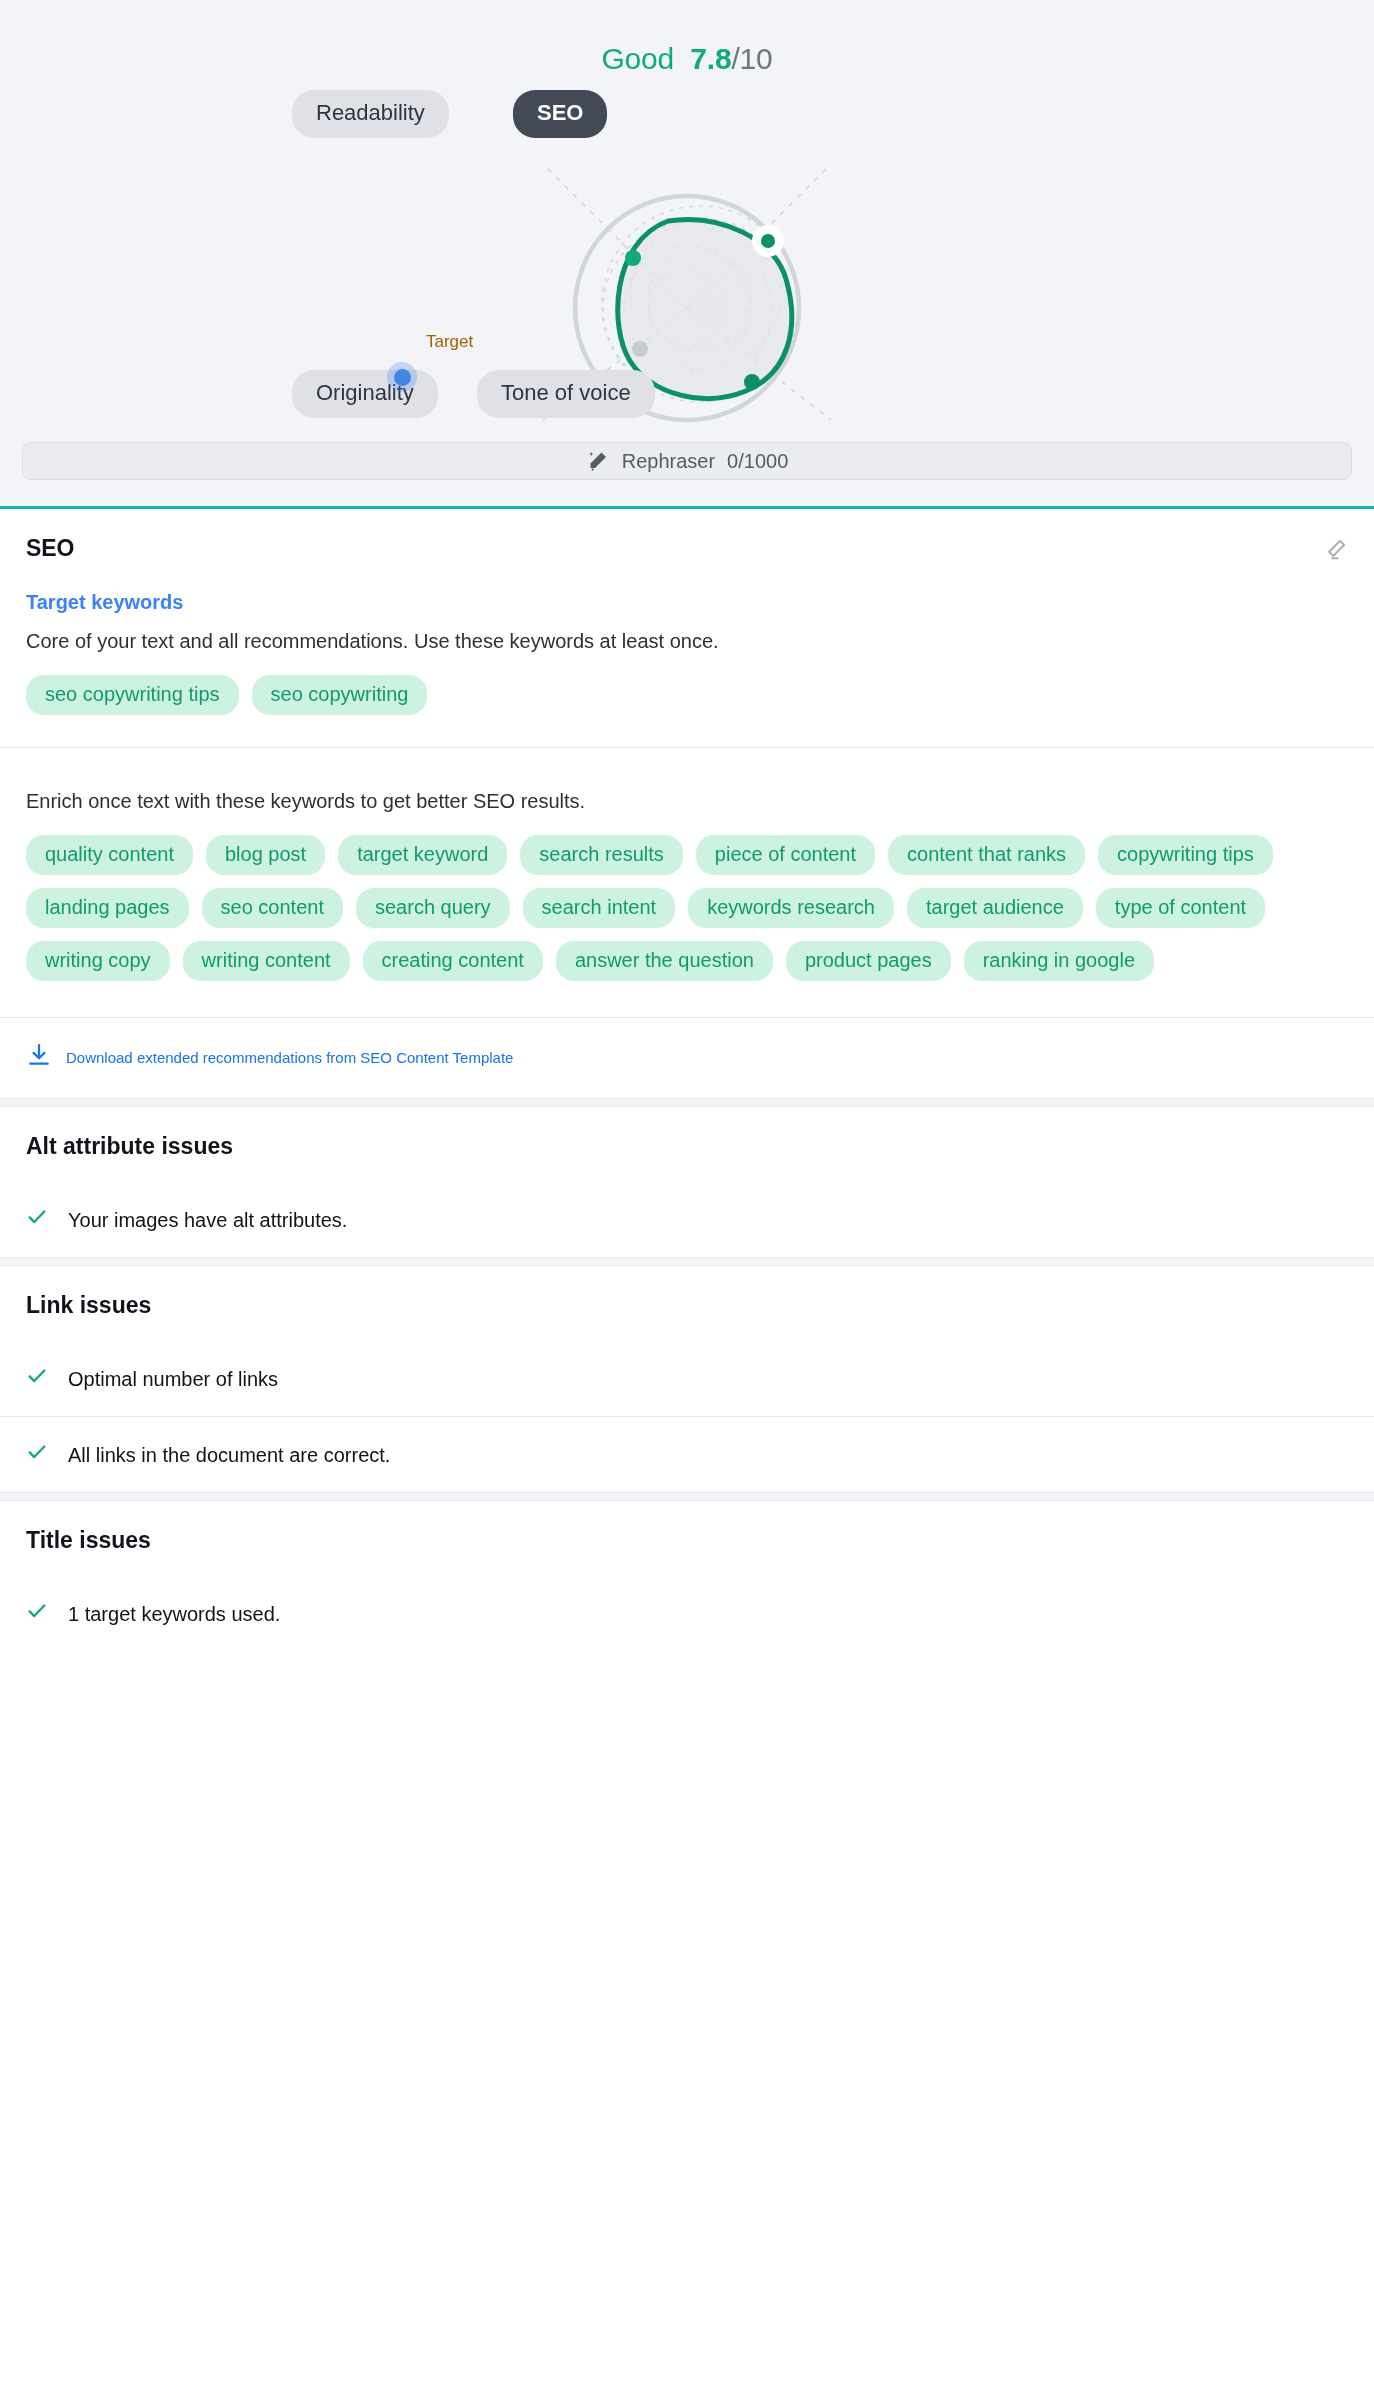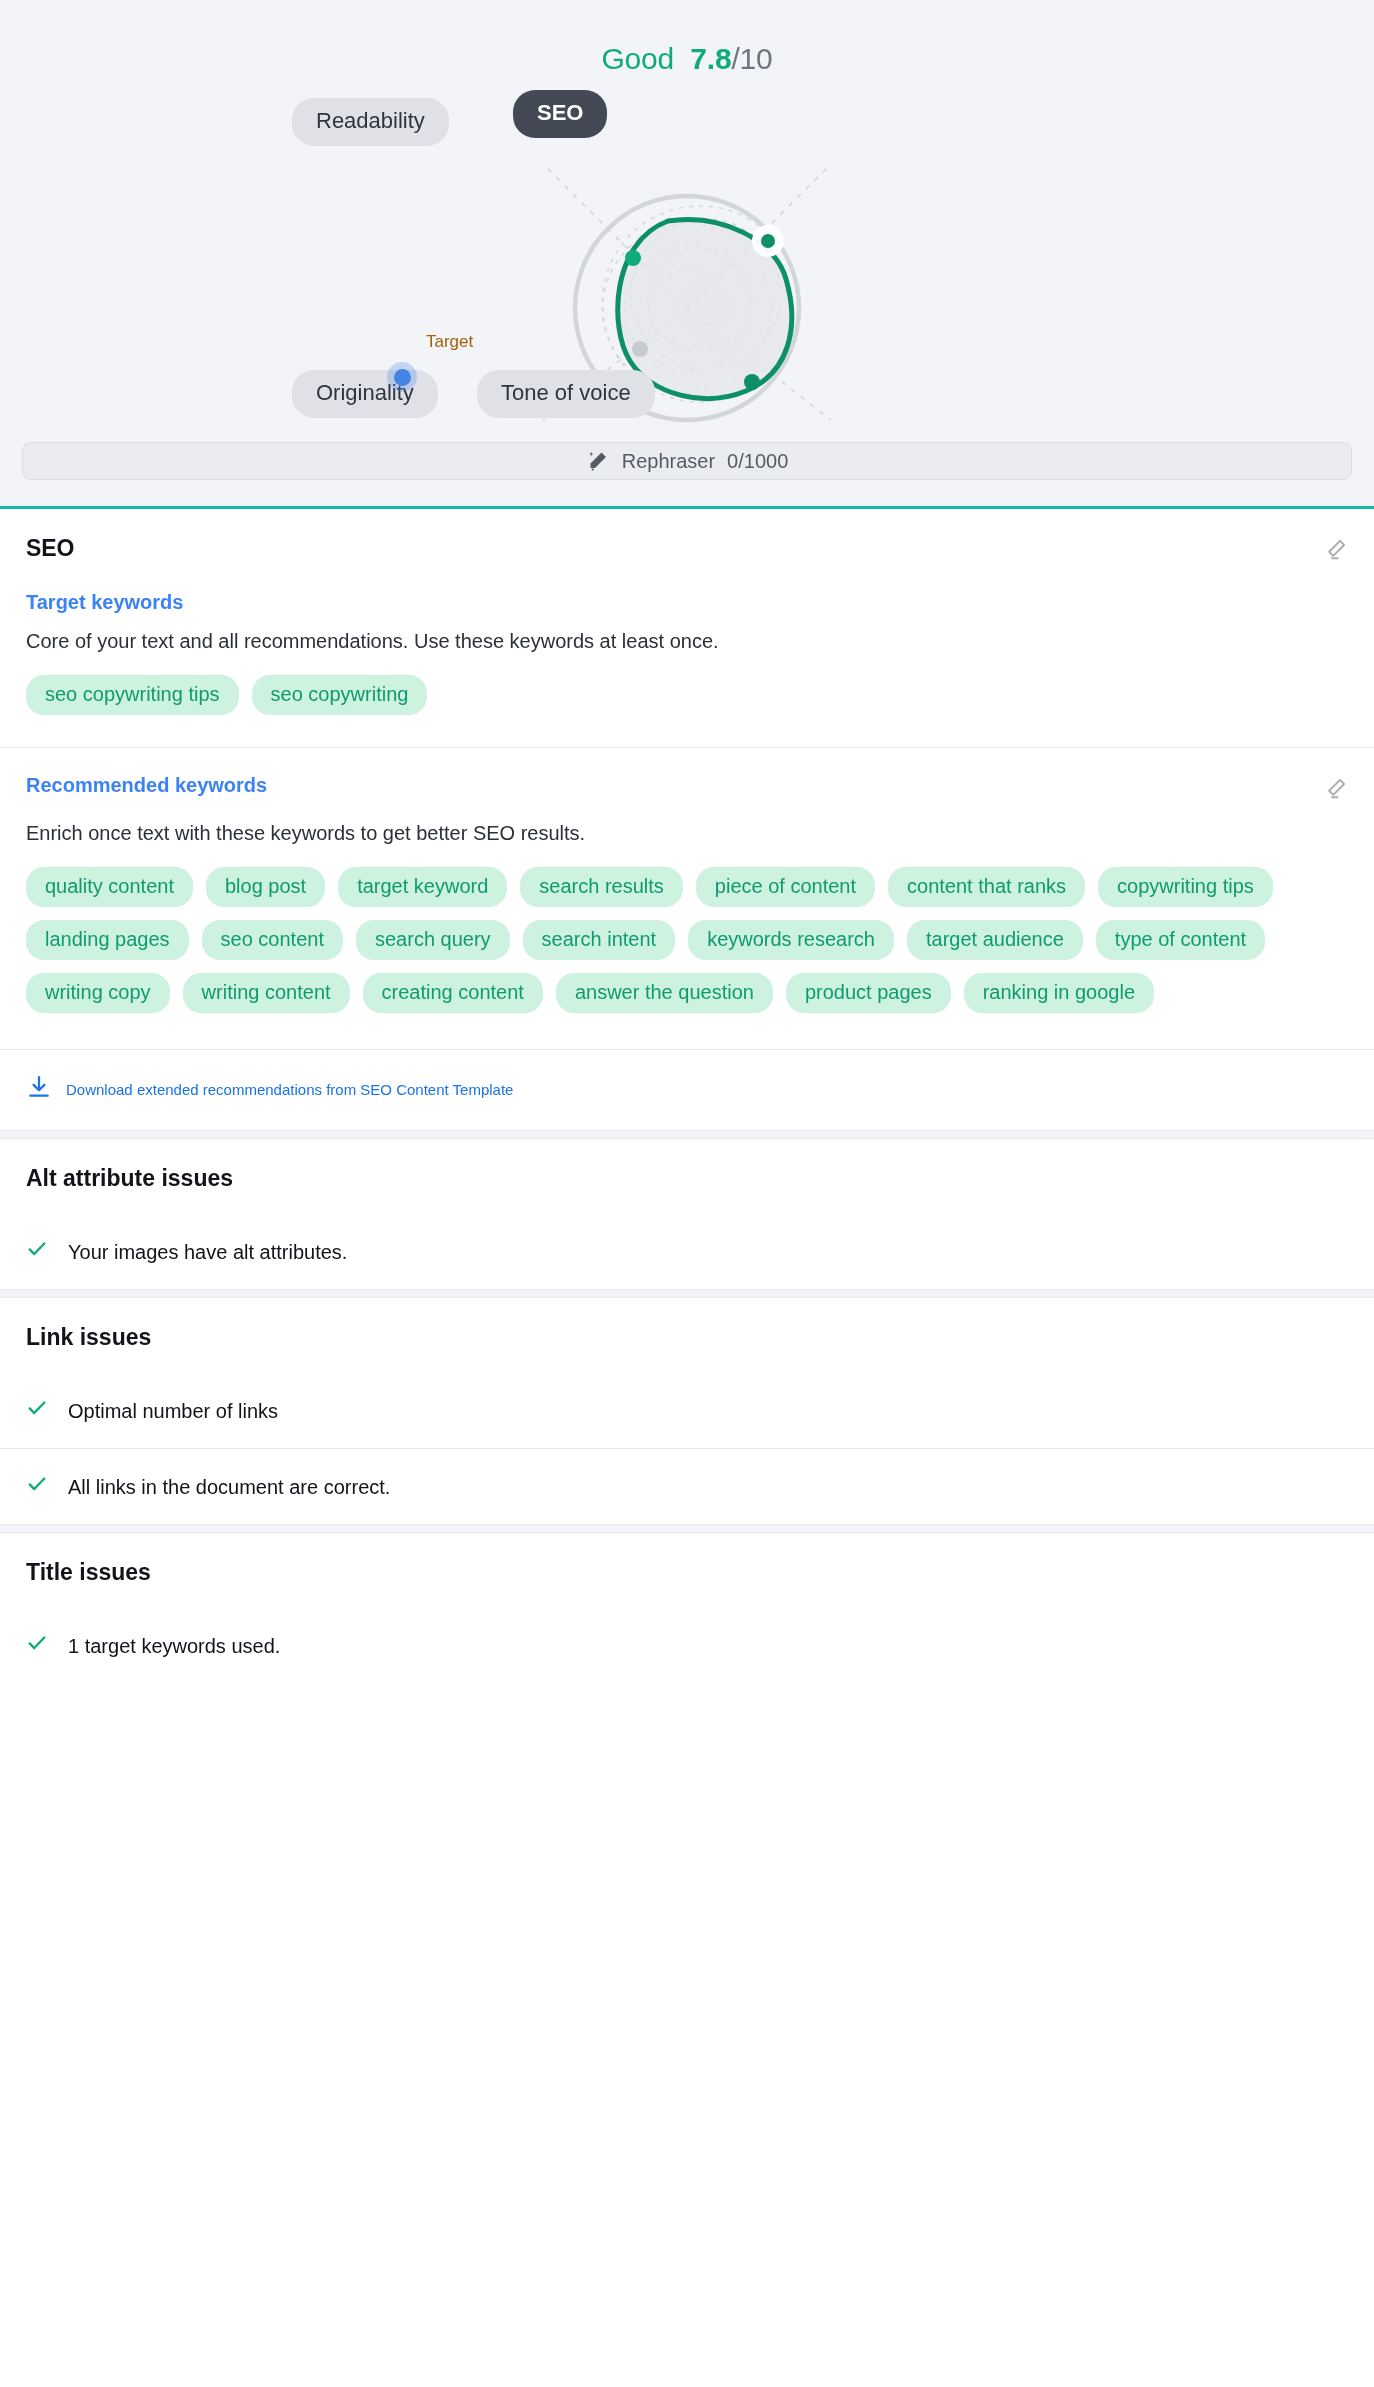--- a/index.html
+++ b/index.html
@@ -41,21 +41,21 @@
     position: absolute;
     background: #dfe1e6;
     color: #2f3440;
     border-radius: 22px;
     font-size: 22px;
     padding: 12px 24px 14px 24px;
     line-height: 1;
     white-space: nowrap;
   }
   .pill.active { background: #444a55; color: #ffffff; font-weight: 700; }
-  .pill-readability { left: 292px; top: 16px; }
+  .pill-readability { left: 292px; top: 8px; }
   .pill-seo { left: 513px; top: 8px; }
   .pill-originality { left: 292px; top: 288px; }
   .pill-tone { left: 477px; top: 288px; }
 
   .blue-dot {
     position: absolute;
     left: 387px; top: 280px;
     width: 30px; height: 30px;
     border-radius: 50%;
     background: rgba(74,134,232,0.28);
@@ -235,29 +235,20 @@
   <div class="chips">
     <span class="chip">seo copywriting tips</span>
     <span class="chip">seo copywriting</span>
   </div>
   <div style="height:24px"></div>
 </div>
 
 <div class="sec-divider"></div>
 
 <div class="section" style="padding-bottom:14px;">
-  <div class="sec-title-row">
-    <div class="h-sub">Recommended keywords</div>
-    <span class="pencil">
-      <svg width="26" height="26" viewBox="0 0 24 24" fill="none" stroke="#a9adb4" stroke-width="1.8" stroke-linecap="round" stroke-linejoin="round">
-        <path d="M16.6 3.6 l3.8 3.8 -10 10 -3.8 -3.8 z"></path>
-        <path d="M9.2 19.6 h5.2"></path>
-      </svg>
-    </span>
-  </div>
   <div class="desc">Enrich once text with these keywords to get better SEO results.</div>
   <div class="chips" style="max-width:1310px;">
     <span class="chip">quality content</span>
     <span class="chip">blog post</span>
     <span class="chip">target keyword</span>
     <span class="chip">search results</span>
     <span class="chip">piece of content</span>
     <span class="chip">content that ranks</span>
     <span class="chip">copywriting tips</span>
     <span class="chip">landing pages</span>

